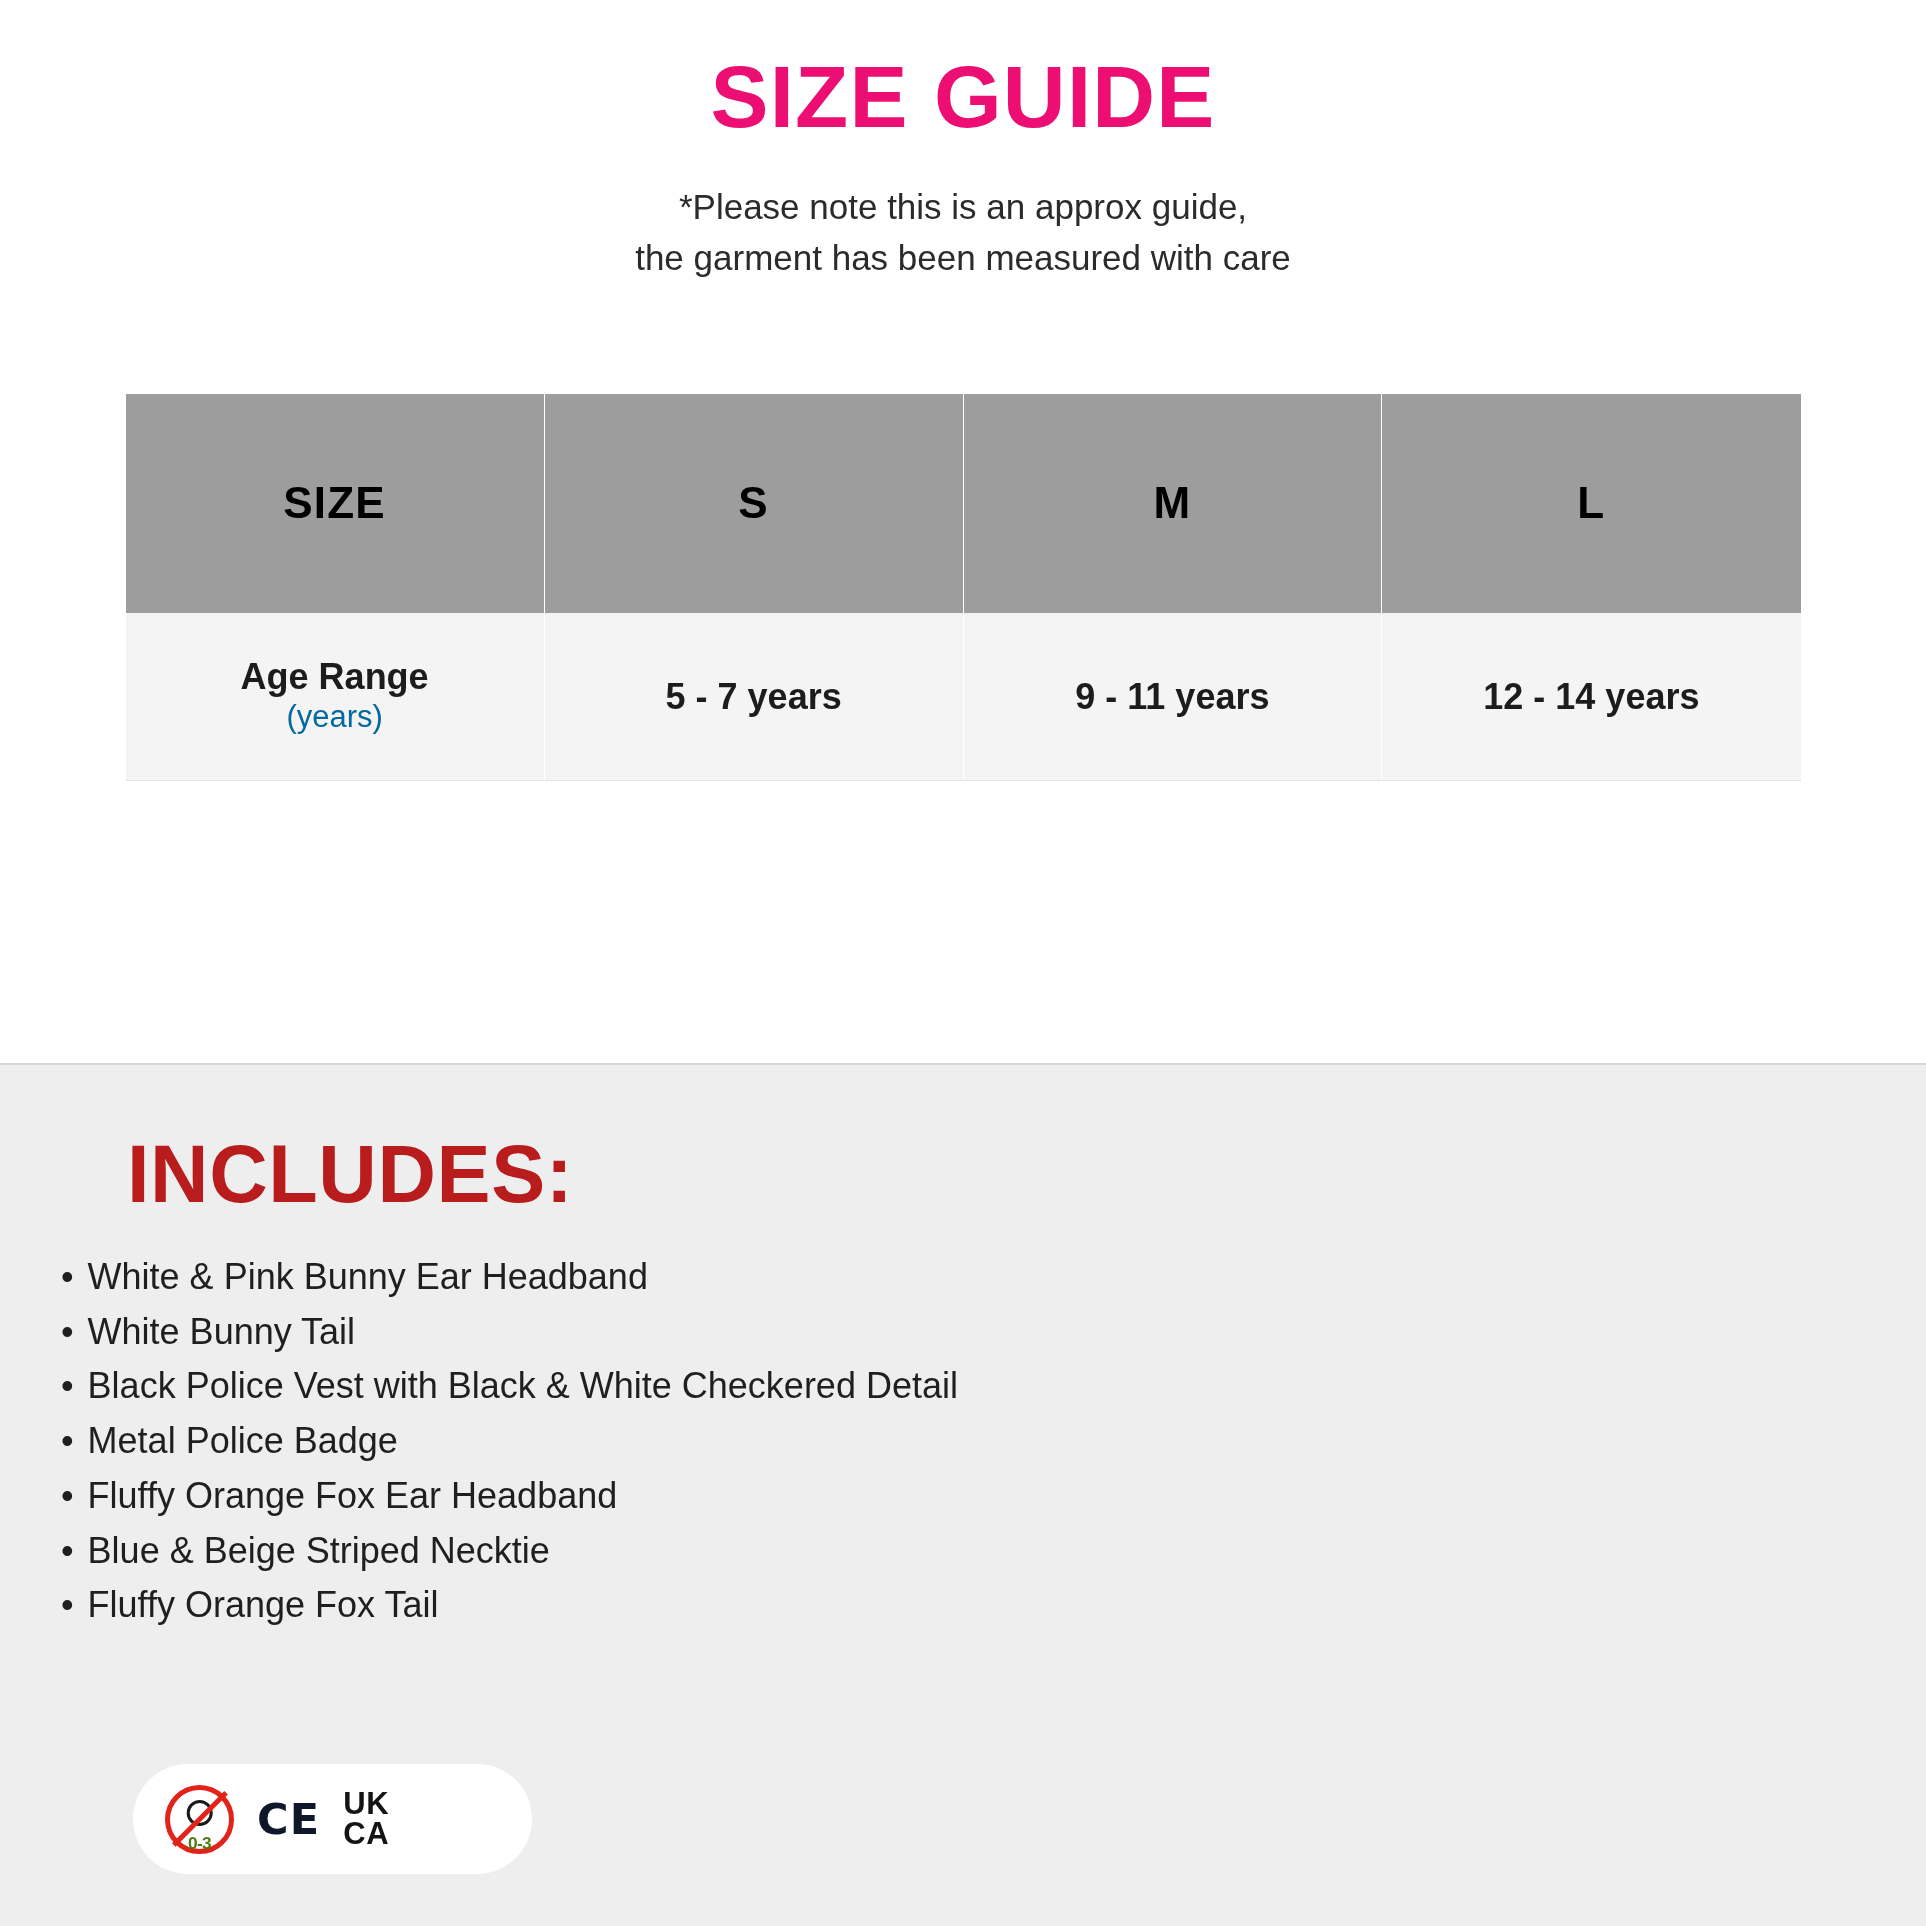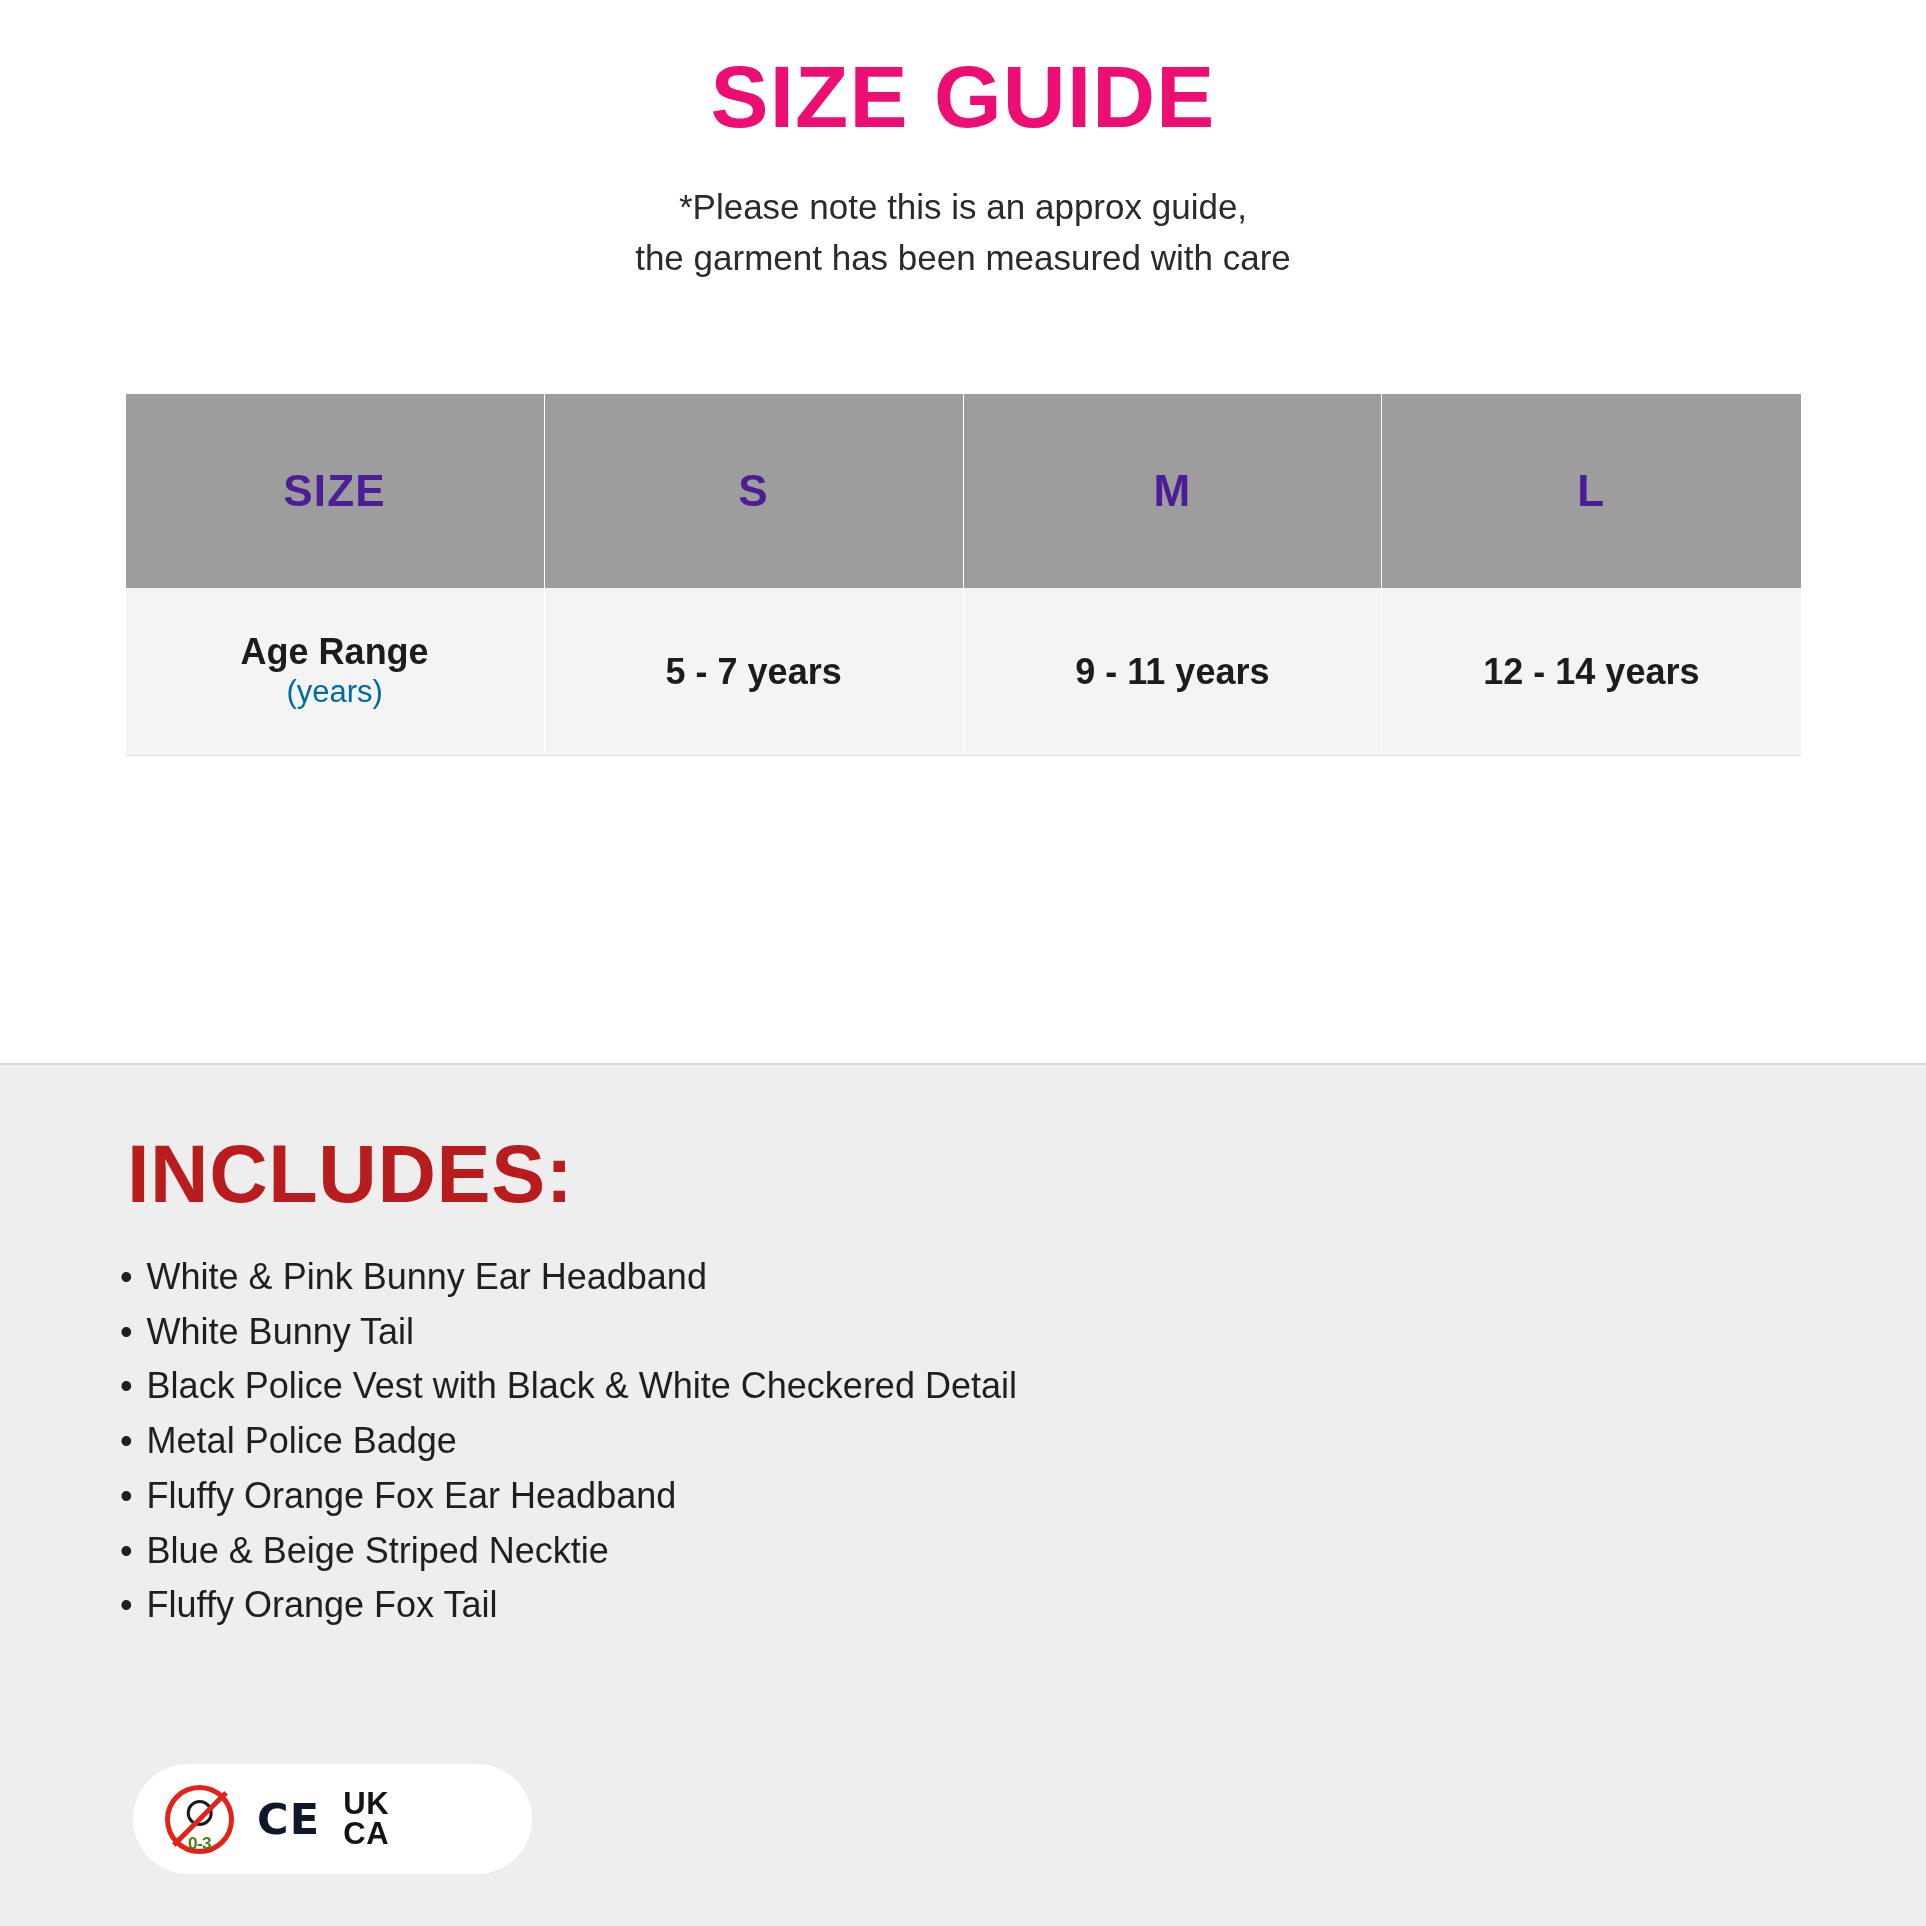--- a/index.html
+++ b/index.html
@@ -43,22 +43,22 @@
     margin: 110px auto 0 auto;
     width: 1675px;
   }
   table.size-table {
     width: 100%;
     border-collapse: collapse;
     table-layout: fixed;
   }
   table.size-table thead th {
     background: #9d9d9d;
-    color: #4c1d95;
-    height: 194px;
+    color: #000000;
+    height: 219px;
     font-size: 44px;
     font-weight: bold;
     letter-spacing: 1.2px;
     text-align: center;
     vertical-align: middle;
     border-right: 1.7px solid #ffffff;
   }
   table.size-table thead th:last-child { border-right: none; }
   table.size-table tbody td {
     background: #f4f4f4;
@@ -98,21 +98,21 @@
   }
   .includes-title {
     margin: 69px 0 0 127px;
     color: #b91c1c;
     font-size: 81px;
     font-weight: bold;
     letter-spacing: 0.6px;
     line-height: 1;
   }
   .includes-list {
-    margin: 35px 0 0 120px;
+    margin: 35px 0 0 61px;
     list-style: none;
   }
   .includes-list li {
     font-size: 36px;
     color: #1f1f1f;
     line-height: 1.52;
     font-weight: 400;
     white-space: nowrap;
   }
   .bullet {

